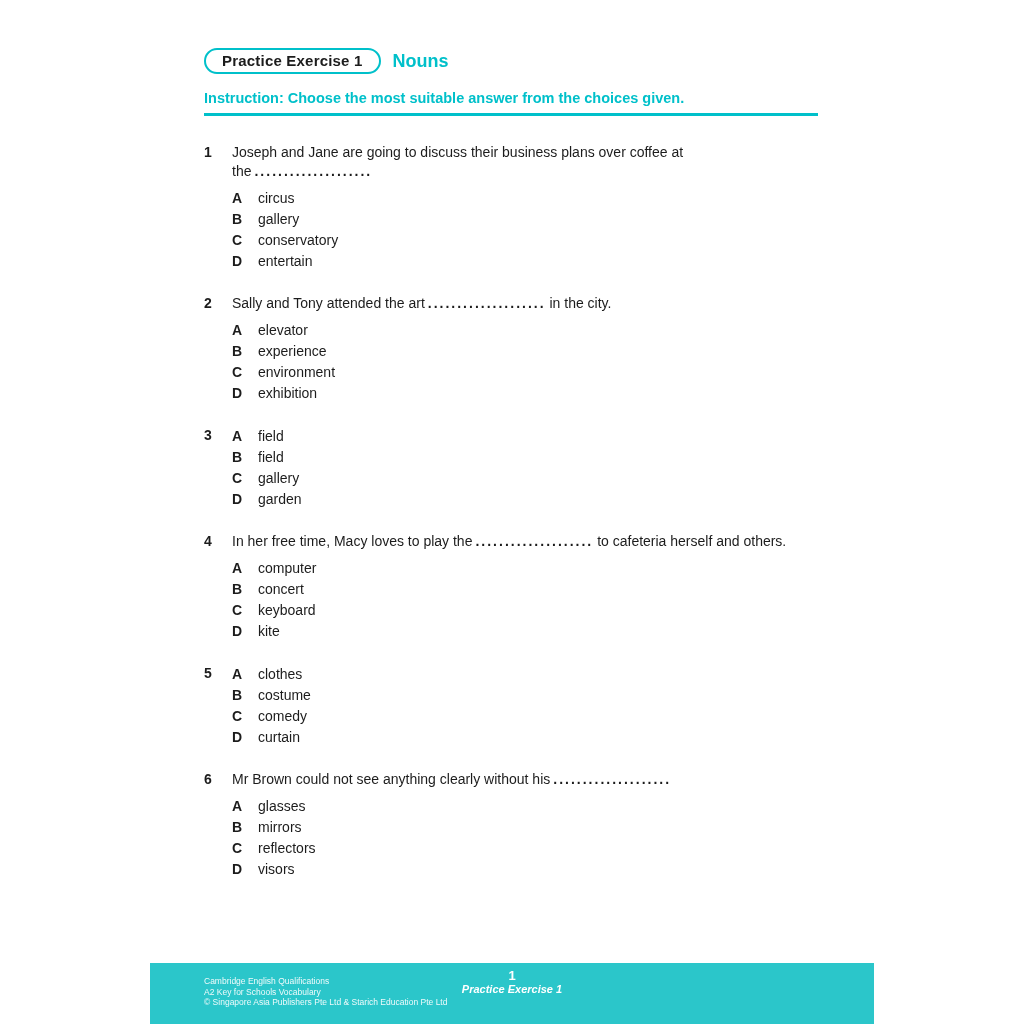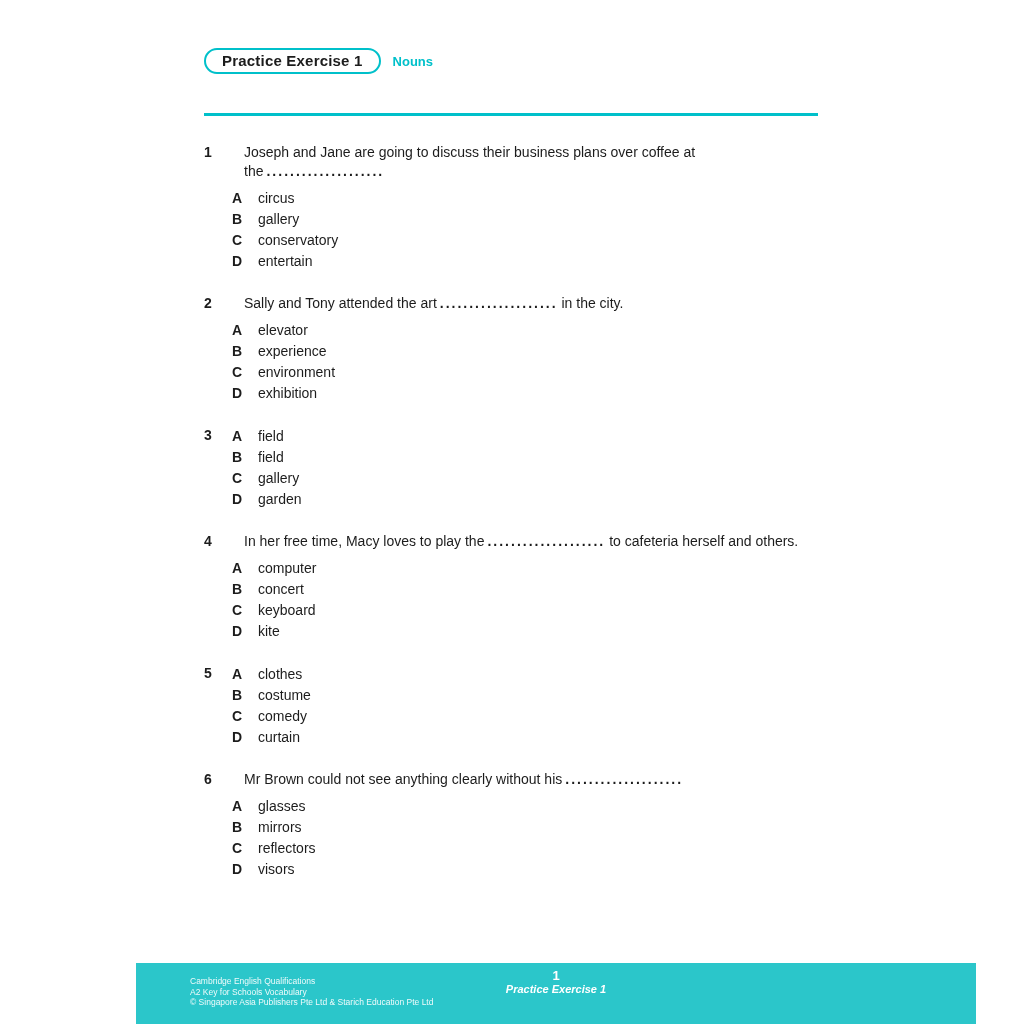--- a/index.html
+++ b/index.html
@@ -35,21 +35,21 @@
     padding: 2px 16px 3px 16px;
     font-weight: bold;
     font-size: 15px;
     color: var(--ink);
     background: #ffffff;
     letter-spacing: 0.2px;
   }
   .topic {
     color: var(--accent);
     font-weight: bold;
-    font-size: 13px;
+    font-size: 18px;
   }
   .instruction {
     position: absolute;
     left: 204px;
     top: 90px;
     margin: 0;
     color: var(--accent);
     font-weight: bold;
     font-size: 14.5px;
   }
@@ -74,43 +74,43 @@
     font-size: 14px;
   }
   .qnum {
     width: 28px;
     flex: 0 0 28px;
     font-weight: bold;
     line-height: 19px;
   }
   .qbody { flex: 1; min-width: 0; }
   .qtext {
-    margin: 0 0 7px 12px;
+    margin: 0 0 7px 0;
     line-height: 19px;
   }
   .blank {
     font-weight: bold;
     letter-spacing: 2px;
     margin-left: 3px;
     white-space: nowrap;
   }
   .opt {
     display: flex;
     line-height: 21px;
   }
   .letter {
     width: 26px;
     flex: 0 0 26px;
     font-weight: bold;
   }
   .footer {
     position: absolute;
-    left: 136px;
+    left: 150px;
     top: 963px;
-    width: 840px;
+    width: 724px;
     height: 61px;
     background: var(--footer);
     color: #ffffff;
   }
   .pub {
     position: absolute;
     left: 54px;
     top: 13px;
     font-size: 8.5px;
     line-height: 10.5px;
@@ -138,20 +138,21 @@
 </head>
 <body>
 
 <div class="page">
 
   <header class="header">
     <div class="badge">Practice Exercise 1</div>
     <div class="topic">Nouns</div>
   </header>
 
+  <p class="instruction">Instruction: Choose the most suitable answer from the choices given.</p>
   <div class="rule"></div>
 
   <div class="content">
 
     <section class="question">
       <div class="qnum">1</div>
       <div class="qbody">
         <p class="qtext"><span>Joseph and Jane are going to discuss their business plans over coffee at the</span><span class="blank">....................</span><span></span></p>
         <div class="options">
           <div class="opt">

